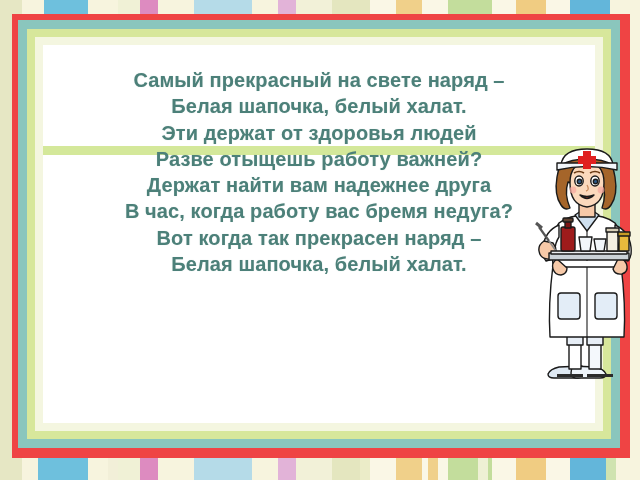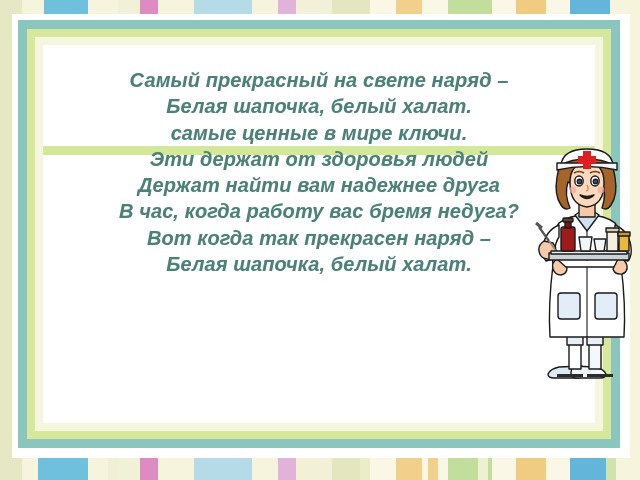--- a/index.html
+++ b/index.html
@@ -196,33 +196,33 @@
       <div class="spoon" style="left: 524px;">
         <div class="bowl" style="background: rgb(240, 204, 130);"></div>
         <div class="handle" style="background: rgb(240, 204, 130);"></div>
       </div>
       <div class="spoon" style="left: 598px;">
         <div class="bowl" style="background: rgb(207, 227, 176);"></div>
         <div class="handle" style="background: rgb(207, 227, 176);"></div>
       </div>
     </div>
 
-  <div id="frame-outer" style="background: #ffffff; font-style: italic;">
+  <div id="frame-outer" style="background: #ef4444;">
     <div id="frame-mid1" style="background: rgb(138, 198, 189);">
       <div id="frame-mid2" style="background: rgb(215, 231, 155);">
         <div id="frame-mid3" style="background: rgb(244, 246, 224);">
           <div id="frame-inner" style="background: rgb(255, 255, 255);">
 
             <div id="accent-band" style="background: rgb(212, 232, 154);"></div>
 
             <div id="poem" style="color: rgb(76, 128, 121);">
                 <div class="line">Самый прекрасный на свете наряд –</div>
                 <div class="line">Белая шапочка, белый халат.</div>
-                <div class="line">самые ценные в мире ключи.</div>
                 <div class="line">Эти держат от здоровья людей</div>
+                <div class="line">Разве отыщешь работу важней?</div>
                 <div class="line">Держат найти вам надежнее друга</div>
                 <div class="line">В час, когда работу вас бремя недуга?</div>
                 <div class="line">Вот когда так прекрасен наряд –</div>
                 <div class="line">Белая шапочка, белый халат.</div>
               </div>
 
           </div>
         </div>
       </div>
     </div>

